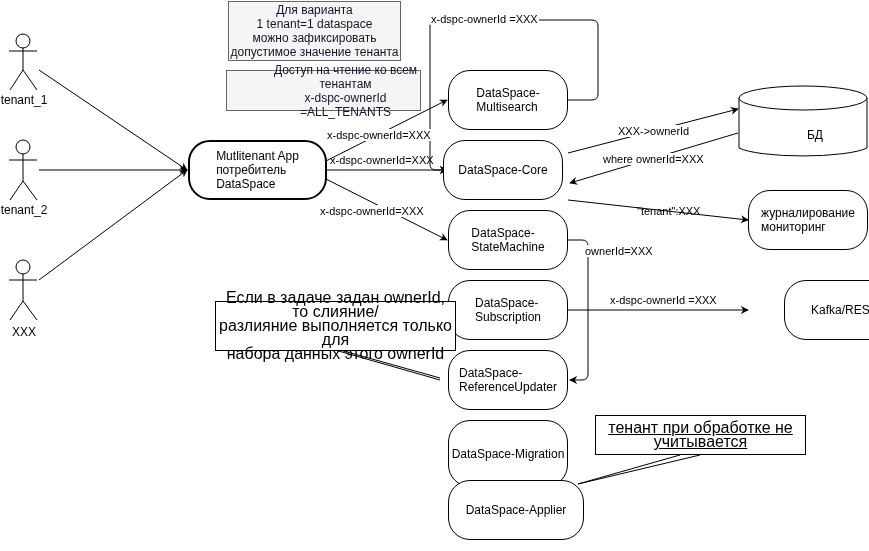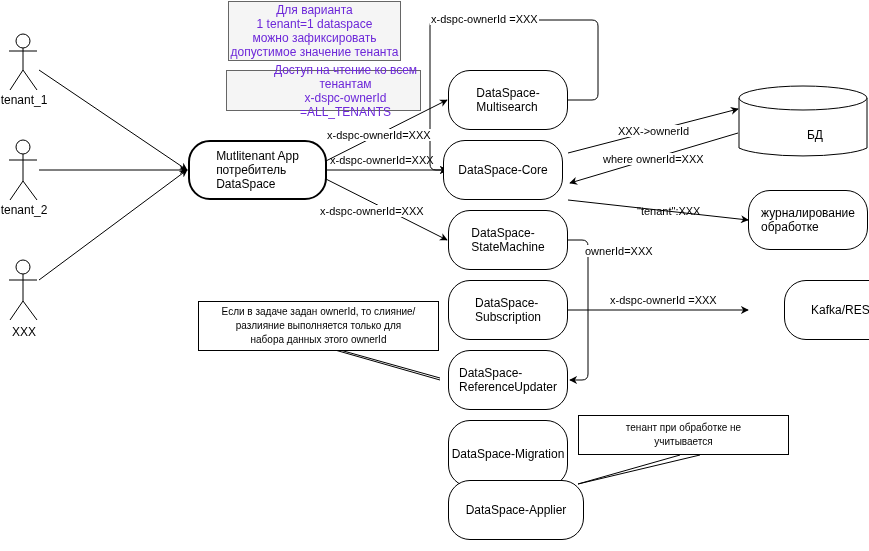--- a/index.html
+++ b/index.html
@@ -6,24 +6,24 @@
     body { width: 869px; height: 551px; position: relative; overflow: hidden;
            font-family: "Liberation Sans", sans-serif; color: #000; }
     svg#canvas { position: absolute; left: 0; top: 0; }
     .node { position: absolute; box-sizing: border-box; border: 1.3px solid #000;
             border-radius: 22px; background: #fff; display: flex; align-items: center;
             justify-content: center; text-align: left; font-size: 12px; line-height: 14px;
             white-space: pre-line; }
     .app { border-width: 2px; }
     .note-gray { position: absolute; box-sizing: border-box; border: 1px solid #666;
                  background: #f5f5f5; display: flex; align-items: center; justify-content: center;
-                 text-align: center; font-size: 12px; line-height: 14px; white-space: pre-line; color: #6d28d9; }
+                 text-align: center; font-size: 12px; line-height: 14px; white-space: pre-line; color: #0f172a; }
     .callout { position: absolute; box-sizing: border-box; border: 1px solid #000; background: #fff;
                display: flex; align-items: center; justify-content: center; text-align: center;
-               font-size: 10px; line-height: 14px; white-space: pre-line; }
+               font-size: 16px; line-height: 14px; white-space: pre-line; margin-left: 17px; }
     .label { position: absolute; font-size: 11px; line-height: 12px; background: #fff;
              white-space: nowrap; padding: 0 1px; }
     .label.nobg { background: transparent; }
     .actor-label { position: absolute; font-size: 12px; text-align: center; width: 60px; }
     .db-label { position: absolute; font-size: 12px; text-align: center; }
   </style>
 </head>
 <body>
 
 <svg id="canvas" width="869" height="551" viewBox="0 0 869 551">
@@ -104,34 +104,34 @@
 StateMachine</div>
 <div class="node" style="left:448px;top:280px;width:120px;height:60px;">DataSpace-
 Subscription</div>
 <div class="node" style="left:448px;top:350px;width:120px;height:60px;">DataSpace-
 ReferenceUpdater</div>
 <div class="node" style="left:448px;top:420px;width:120px;height:67px;">DataSpace-Migration</div>
 <div class="node" style="left:448px;top:480px;width:136px;height:60px;">DataSpace-Applier</div>
 
 <div class="db-label" style="left:739px;top:128px;width:128px;padding-left:12px;">БД</div>
 <div class="node" style="left:748px;top:190px;width:120px;height:60px;">журналирование
-обработке</div>
+мониторинг</div>
 <div class="node" style="left:784px;top:280px;width:120px;height:60px;">Kafka/REST</div>
 
 <div class="note-gray" style="left:228px;top:1px;width:173px;height:60px;">Для варианта
 1 tenant=1 dataspace
 можно зафиксировать
 допустимое значение тенанта</div>
 <div class="note-gray" style="left:226px;top:70px;width:195px;height:41px;padding-left:44px;">Доступ на чтение ко всем
 тенантам
 x-dspc-ownerId =ALL_TENANTS</div>
 <div class="callout" style="left:198px;top:301px;width:241px;height:50px;">Если в задаче задан ownerId, то слияние/
 разлияние выполняется только для
 набора данных этого ownerId</div>
-<div class="callout" style="left:578px;top:415px;width:211px;height:40px;">тенант при обработке не
+<div class="callout" style="left:578px;top:415px;width:211px;height:40px;text-decoration:underline;">тенант при обработке не
 учитывается</div>
 
 <div class="label" style="left:430px;top:13px;">x-dspc-ownerId =XXX</div>
 <div class="label" style="left:326px;top:129px;">x-dspc-ownerId=XXX</div>
 <div class="label nobg" style="left:329px;top:154px;">x-dspc-ownerId=XXX</div>
 <div class="label" style="left:319px;top:205px;">x-dspc-ownerId=XXX</div>
 <div class="label" style="left:617px;top:125px;">XXX-&gt;ownerId</div>
 <div class="label" style="left:602px;top:153px;">where ownerId=XXX</div>
 <div class="label nobg" style="left:636px;top:205px;">"tenant":XXX</div>
 <div class="label" style="left:584px;top:245px;">ownerId=XXX</div>

